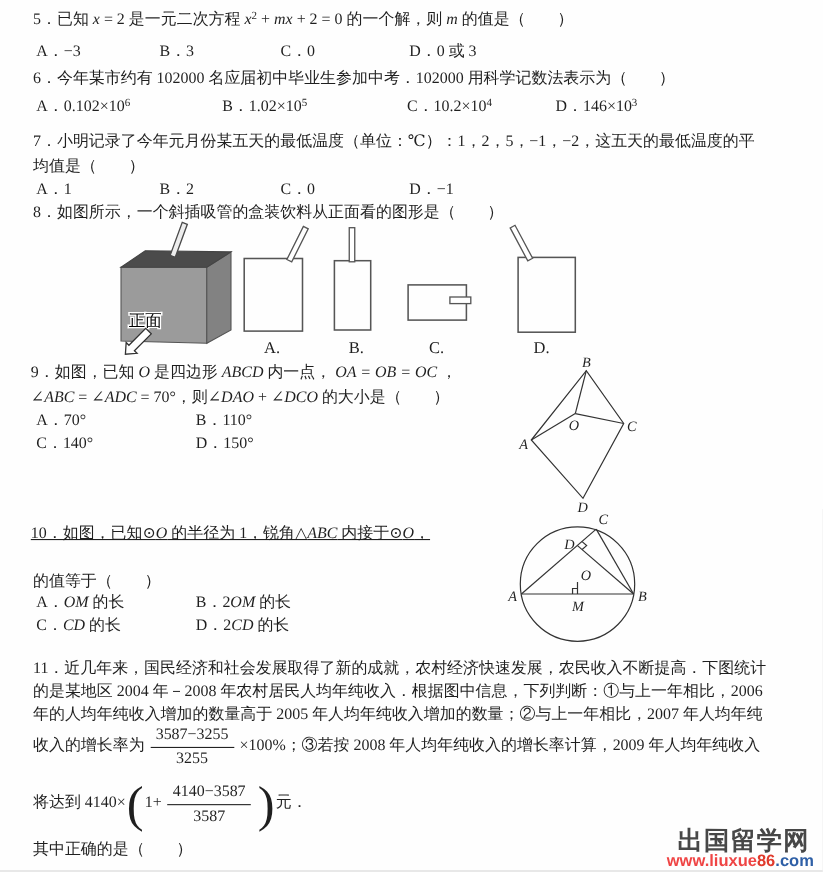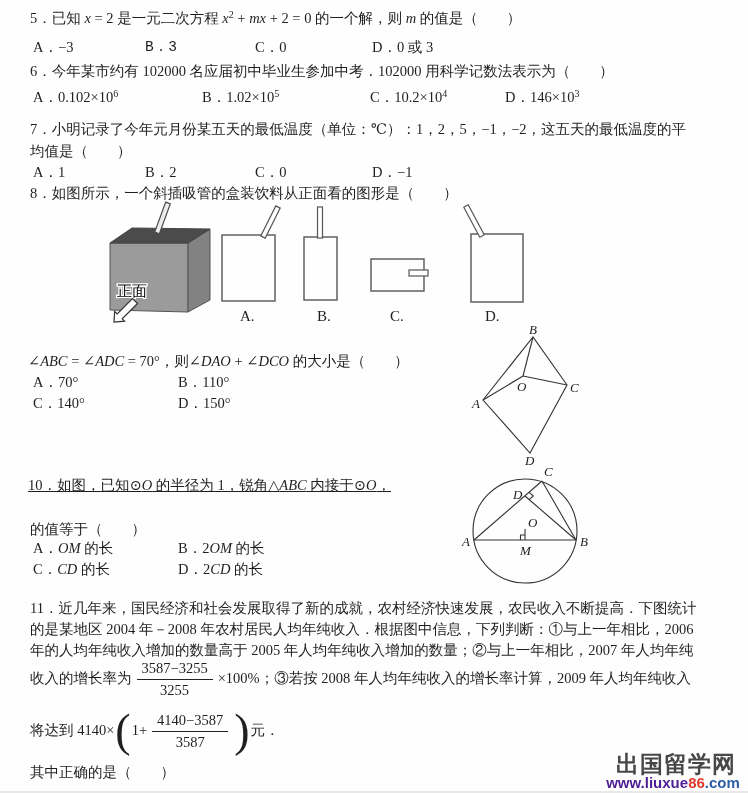--- a/index.html
+++ b/index.html
@@ -31,21 +31,21 @@
 </style>
 </head>
 <body>
 
 <div class="page">
 
   <div class="line" style="left:30px; top:8px;">
     <span>5．已知 </span><span class="var">x</span><span> = 2 </span><span>是一元二次方程 </span><span class="var">x</span><span class="sup">2</span><span> + </span><span class="var">mx</span><span> + 2 = 0 </span><span>的一个解，则 </span><span class="var">m</span><span> 的值是（　　）</span>
   </div>
   <span class="opt" style="left:33px; top:38px;"><span>A．</span><span>−3</span></span>
-  <span class="opt" style="left:145px; top:38px;font-family:Liberation Mono, monospace;"><span>B．</span><span>3</span></span>
+  <span class="opt" style="left:145px; top:38px;"><span>B．</span><span>3</span></span>
   <span class="opt" style="left:255px; top:38px;"><span>C．</span><span>0</span></span>
   <span class="opt" style="left:372px; top:38px;"><span>D．</span><span>0 或 3</span></span>
 
   <div class="line" style="left:30px; top:62px;">6．今年某市约有 102000 名应届初中毕业生参加中考．102000 用科学记数法表示为（　　）</div>
   <span class="opt" style="left:33px; top:87px;"><span>A．</span><span>0.102×10</span><span class="sup">6</span></span>
   <span class="opt" style="left:202px; top:87px;"><span>B．</span><span>1.02×10</span><span class="sup">5</span></span>
   <span class="opt" style="left:370px; top:87px;"><span>C．</span><span>10.2×10</span><span class="sup">4</span></span>
   <span class="opt" style="left:505px; top:87px;"><span>D．</span><span>146×10</span><span class="sup">3</span></span>
 
   <div class="line" style="left:30px; top:120px;">7．小明记录了今年元月份某五天的最低温度（单位：℃）：1，2，5，−1，−2，这五天的最低温度的平</div>
@@ -86,20 +86,23 @@
       <text class="figlabel" x="295" y="121">C.</text>
     </g>
 
     <g>
       <rect x="376" y="34" width="52" height="68" fill="none" stroke="#555" stroke-width="1.4"></rect>
       <polygon points="389.2,34.8 384.8,37.2 368.8,7.2 373.2,4.8" fill="#fff" stroke="#555" stroke-width="1.2"></polygon>
       <text class="figlabel" x="390" y="121">D.</text>
     </g>
   </svg>
 
+  <div class="line" style="left:28px; top:330px;">
+    <span>9．如图，已知 </span><span class="var">O</span><span> 是四边形 </span><span class="var">ABCD</span><span> 内一点， </span><span class="var">OA = OB = OC</span><span> ，</span>
+  </div>
   <div class="line" style="left:28px; top:352px;">
     <span>∠</span><span class="var">ABC</span><span> = ∠</span><span class="var">ADC</span><span> = 70°，则∠</span><span class="var">DAO</span><span> + ∠</span><span class="var">DCO</span><span> 的大小是（　　）</span>
   </div>
   <span class="opt" style="left:33px; top:373px;"><span>A．</span><span>70°</span></span>
   <span class="opt" style="left:178px; top:373px;"><span>B．</span><span>110°</span></span>
   <span class="opt" style="left:33px; top:394px;"><span>C．</span><span>140°</span></span>
   <span class="opt" style="left:178px; top:394px;"><span>D．</span><span>150°</span></span>
 
   <svg style="position:absolute; left:465px; top:322px;" width="125" height="148" viewBox="0 0 125 148">
     <g stroke="#333" stroke-width="1.1" fill="none">
@@ -165,16 +168,16 @@
       <span class="fden">3587</span>
     </span>
     <span class="bigp">)</span>
     <span>元．</span>
   </div>
 
   <div class="line" style="left:30px; top:763px;">其中正确的是（　　）</div>
 
   <div class="wm-name">出国留学网</div>
   <div class="wm-url">
-    <span style="color:#4c1d95;">www.liuxue</span><span style="color:#e03a2c;">86</span><span style="color:#2e5fa6;">.com</span>
+    <span style="color:#ef4444;">www.liuxue</span><span style="color:#e03a2c;">86</span><span style="color:#2e5fa6;">.com</span>
   </div>
 
 </div>
 
 </body></html>

